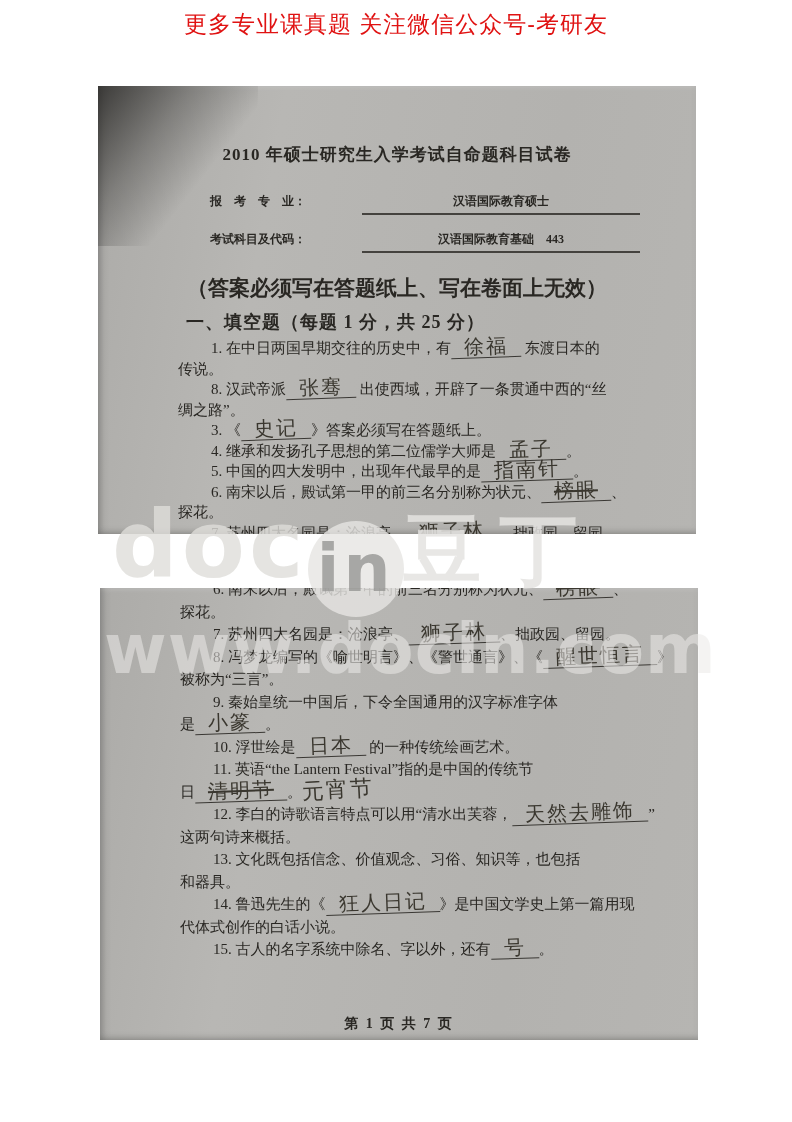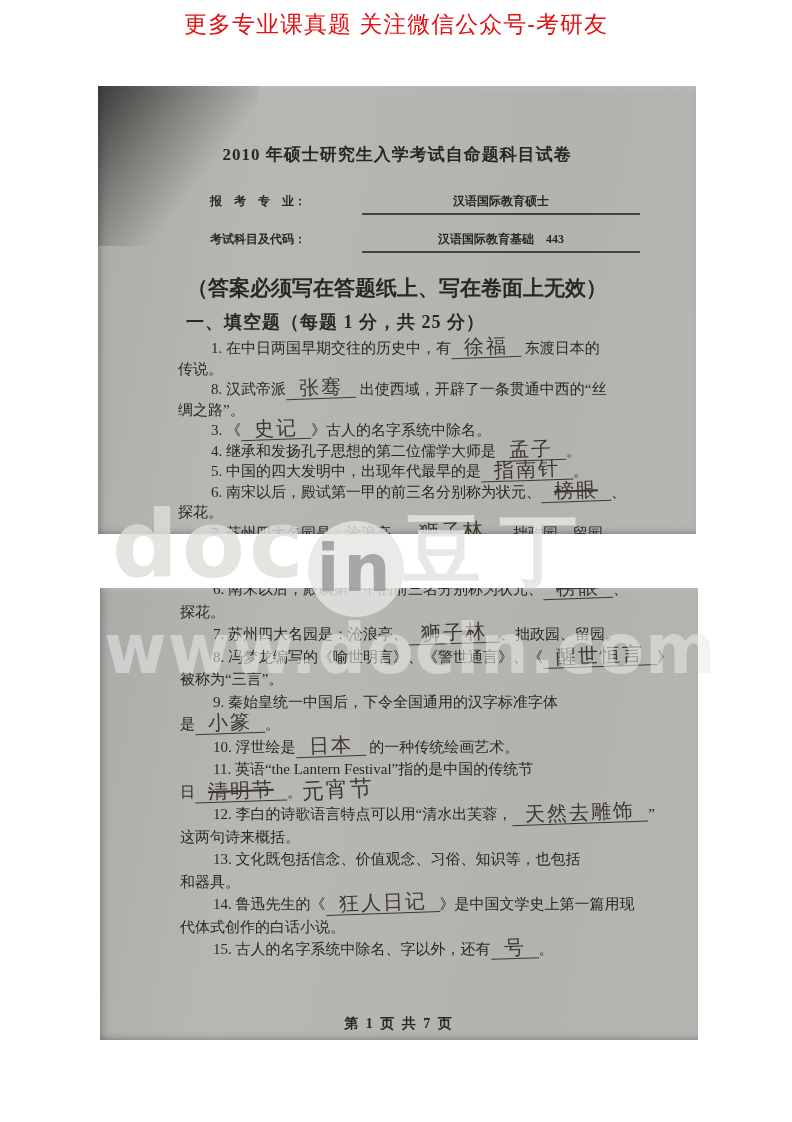--- a/index.html
+++ b/index.html
@@ -72,21 +72,21 @@
     <div class="fieldrow f2">
       <span class="flabel">考试科目及代码：</span><span class="fvalue">汉语国际教育基础　443</span>
     </div>
     <div class="notice">（答案必须写在答题纸上、写在卷面上无效）</div>
     <div class="section">一、填空题（每题 1 分，共 25 分）</div>
     <div class="lines lines1" id="s1lines">
         <div class="line ind"><span class="pt">1. 在中日两国早期交往的历史中，有</span><span class="ub">徐福</span><span class="pt"> 东渡日本的</span></div>
         <div class="line"><span class="pt">传说。</span></div>
         <div class="line ind"><span class="pt">8. 汉武帝派</span><span class="ub">张骞</span><span class="pt"> 出使西域，开辟了一条贯通中西的“丝</span></div>
         <div class="line"><span class="pt">绸之路”。</span></div>
-        <div class="line ind"><span class="pt">3. 《</span><span class="ub">史记</span><span class="pt">》古人的名字系统中除名。</span></div>
+        <div class="line ind"><span class="pt">3. 《</span><span class="ub">史记</span><span class="pt">》答案必须写在答题纸上。</span></div>
         <div class="line ind"><span class="pt">4. 继承和发扬孔子思想的第二位儒学大师是</span><span class="ub">孟子</span><span class="pt">。</span></div>
         <div class="line ind"><span class="pt">5. 中国的四大发明中，出现年代最早的是</span><span class="ub">指南针</span><span class="pt">。</span></div>
         <div class="line ind"><span class="pt">6. 南宋以后，殿试第一甲的前三名分别称为状元、</span><span class="ubs">榜眼</span><span class="pt">、</span></div>
         <div class="line"><span class="pt">探花。</span></div>
         <div class="line ind"><span class="pt">7. 苏州四大名园是：沧浪亭、</span><span class="ub">狮子林</span><span class="pt">、拙政园、留园。</span></div>
       </div>
   </div>
 
   <div class="scan scan2">
     <div class="lines lines2" id="s2lines">

